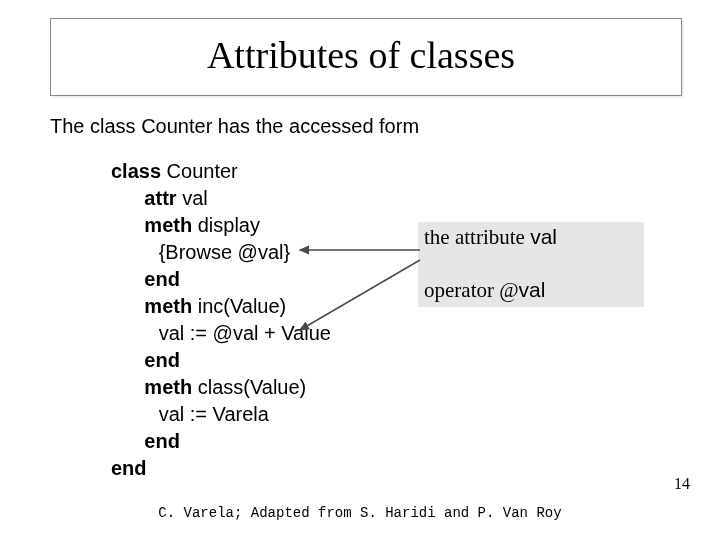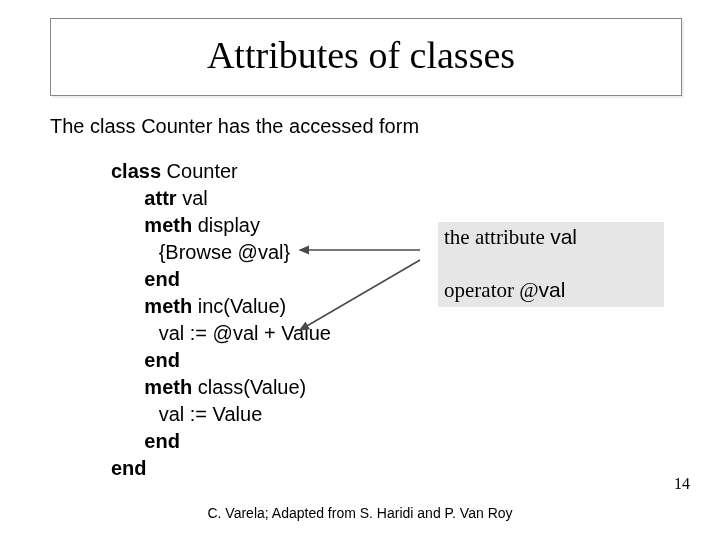--- a/index.html
+++ b/index.html
@@ -47,30 +47,29 @@
   .callout {
     position: absolute;
     left: 418px;
     top: 222px;
     width: 216px;
     background: #e6e6e6;
     font-family: "Times New Roman", Times, serif;
     font-size: 21px;
     line-height: 1.25;
     padding: 2px 4px 4px 6px;
-    margin-left: 20px;
   }
   .callout .mono { font-family: Arial, Helvetica, sans-serif; }
   .footer {
     position: absolute;
     left: 0;
     width: 720px;
     top: 505px;
     text-align: center;
-    font-family: Liberation Sans, sans-serif;
+    font-family: Liberation Mono, monospace;
     font-size: 14px;
   }
   .pagenum {
     position: absolute;
     right: 30px;
     top: 475px;
     font-family: "Times New Roman", Times, serif;
     font-size: 16px;
   }
   svg.arrows {
@@ -93,21 +92,21 @@
 
 <div class="code"><b>class</b><span> Counter</span>
       <b>attr</b><span> val</span>
       <b>meth</b><span> display</span>
             <span>{Browse @val}</span>
       <b>end</b>
       <b>meth</b><span> inc(Value)</span>
             <span>val := @val + Value</span>
       <b>end</b>
       <b>meth</b><span> class(Value)</span>
-            <span>val := Value</span>
+            <span>val := Varela</span>
       <b>end</b>
 <b>end</b></div>
 
 <div class="callout">
   <span>the attribute </span><span class="mono">val</span><br>
   <br>
   <span>operator @</span><span class="mono">val</span>
 </div>
 
 <svg class="arrows">

